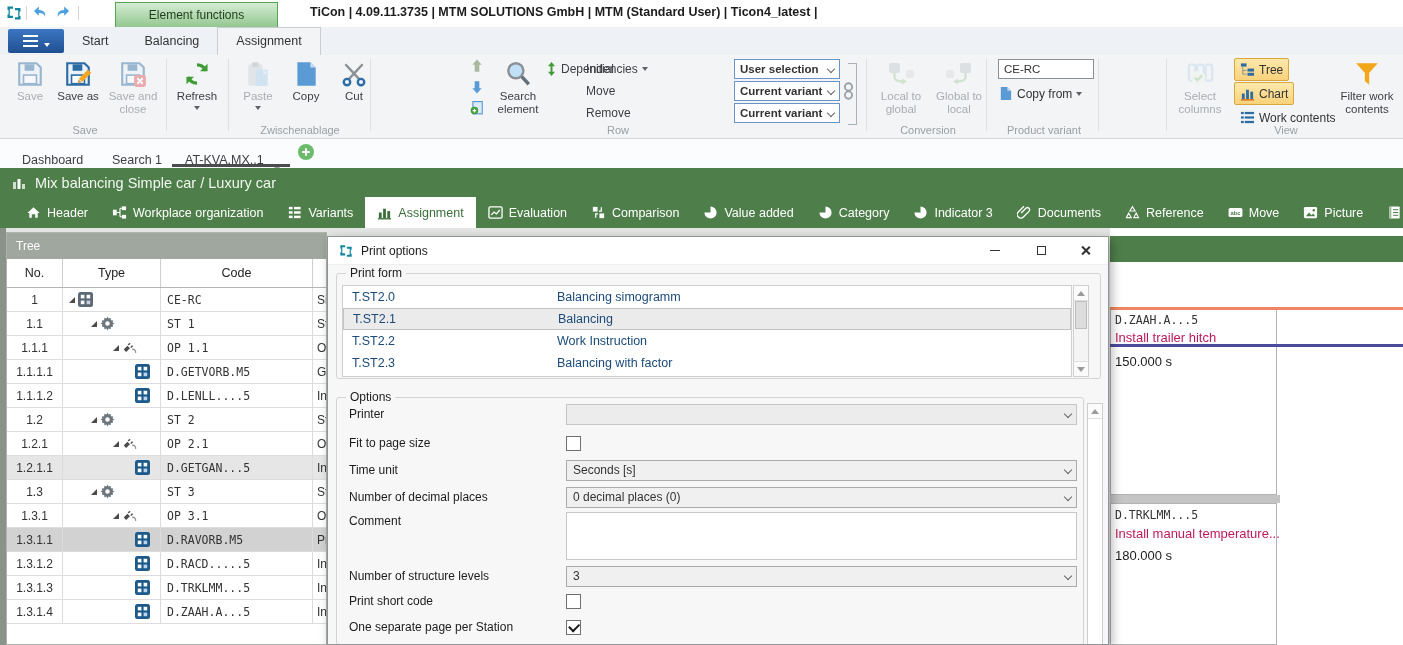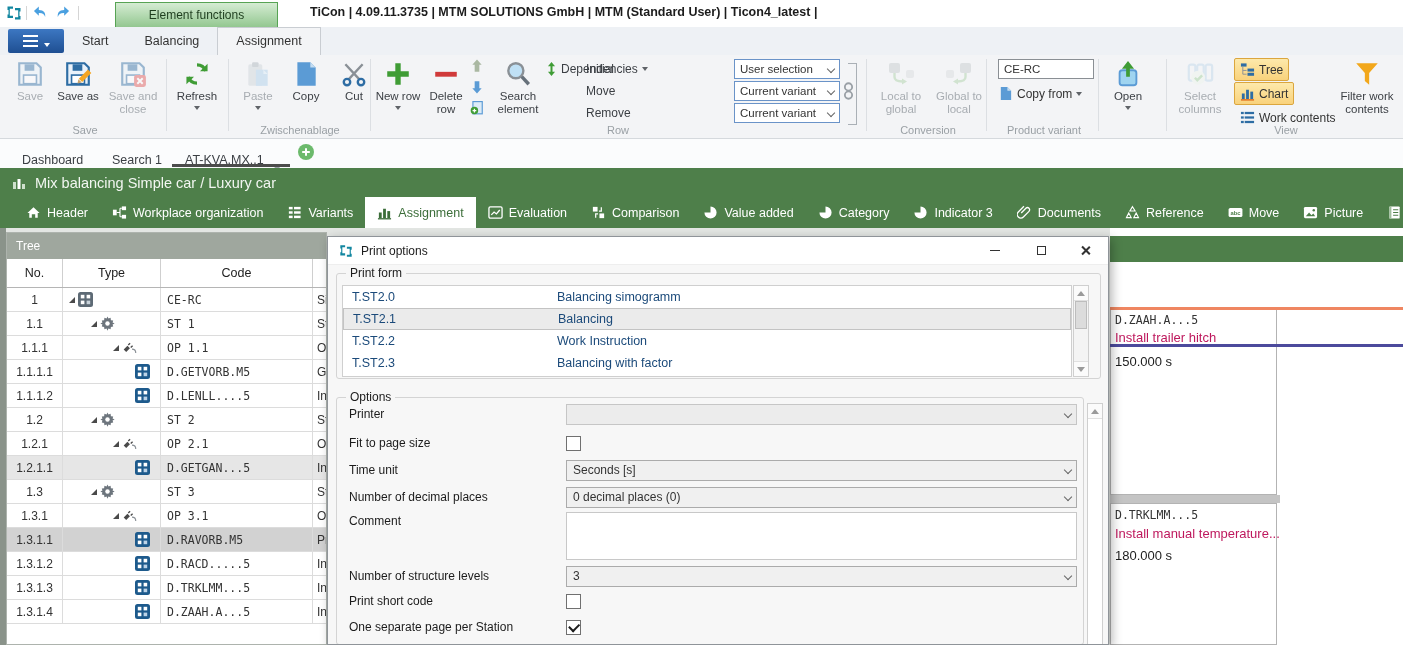--- a/index.html
+++ b/index.html
@@ -49,21 +49,21 @@
   [data-name="filter-work-contents-button"]{width:66px;}
   
   #row-smalls{position:absolute;left:96px;top:4px;width:18px;display:flex;flex-direction:column;gap:7px;}
   #row-smalls .ic{width:14px;height:14px;}
   #row-smalls .ic svg{width:14px;height:14px;}
   #row-search{position:absolute;left:116px;top:2px;}
   #dep-row{position:absolute;left:172px;top:7px;display:flex;align-items:center;gap:4px;font-size:12px;color:#3b3f44;cursor:pointer;}
   #dep-row .ic{width:11px;height:14px;}#dep-row .ic svg{width:11px;height:14px;}
   .rf-label{position:absolute;left:212px;font-size:12px;color:#3b3f44;}
   .mini-combo{position:absolute;left:360px;width:106px;height:20px;background:#fff;border:1px solid #6a93c8;
-              box-sizing:border-box;font-size:11.5px;line-height:18px;padding-left:5px;cursor:pointer;}
+              box-sizing:border-box;font-size:11.5px;line-height:18px;padding-left:5px;cursor:pointer;font-weight:bold;}
   .mini-combo .chev,.combo .chev{position:absolute;right:5px;top:6px;width:5px;height:5px;
        border-right:1.4px solid #666;border-bottom:1.4px solid #666;transform:rotate(45deg);}
   #link-bracket{position:absolute;left:474px;top:8px;width:8px;height:60px;border-top:1px solid #aab0b6;
                 border-right:1px solid #aab0b6;border-bottom:1px solid #aab0b6;}
   #link-icon{position:absolute;left:468px;top:25px;background:#f3f4f6;padding:1px 0;}
   
   #pv-combo{position:absolute;left:6px;top:4px;width:96px;height:20px;background:#fff;border:1px solid #8a8f94;
             box-sizing:border-box;font-size:11.5px;line-height:18px;padding-left:5px;cursor:pointer;}
   #copy-from{position:absolute;left:6px;top:31px;display:flex;align-items:center;gap:4px;font-size:12px;cursor:pointer;}
   #copy-from .ic{width:15px;height:15px;}#copy-from .ic svg{width:15px;height:15px;}
@@ -296,39 +296,20 @@
                 <circle cx="19.5" cy="20.5" r="3" fill="none" stroke="#2e6da4" stroke-width="2.2"></circle>
               </svg>
             </span>
             <span class="blabel" data-name="cut-label">Cut</span>
           </div>
         </div>
       <div class="glabel" data-name="group-label-clipboard">Zwischenablage</div>
     </div>
     <div class="gsep" style="left:370px" data-name="group-separator"></div>
     <div class="rgroup" id="grp-row" style="left:374px;width:488px" data-name="ribbon-group-row">
-      <div class="gbtns" id="row-btns">
-          <div class="bigbtn" data-name="new-row-button">
-            <span class="ic" data-name="plus-green-icon">
-              <svg viewBox="0 0 26 26">
-                <path d="M10.5 3h5v7.5H23v5h-7.5V23h-5v-7.5H3v-5h7.5z" fill="#3f9c35"></path>
-              </svg>
-            </span>
-            <span class="blabel" data-name="new-row-label">New row</span>
-            <span class="dda" data-name="dropdown-arrow-icon"></span>
-          </div>
-          <div class="bigbtn" data-name="delete-row-button">
-            <span class="ic" data-name="minus-red-icon">
-              <svg viewBox="0 0 26 26">
-                <rect x="3" y="11" width="20" height="4.5" fill="#d03a3a"></rect>
-              </svg>
-            </span>
-            <span class="blabel" data-name="delete-row-label">Delete row</span>
-          </div>
-        </div>
       <div id="row-smalls">
           <span class="ic" data-name="move-up-button">
             <svg viewBox="0 0 12 12">
               <path d="M6 0.5l4 4.5H8v6H4V5H2z" fill="#aab8a2"></path>
             </svg>
           </span>
           <span class="ic" data-name="move-down-button">
             <svg viewBox="0 0 12 12">
               <path d="M6 11.5L2 7h2V1h4v6h2z" fill="#5b9bd5"></path>
             </svg>
@@ -420,34 +401,20 @@
               <path d="M3 1h7l4 4v10H3z" fill="#5b9bd5"></path>
               <path d="M10 1l4 4h-4z" fill="#c5ddf1"></path>
             </svg>
           </span>
         <span id="copy-from-label" data-name="copy-from-label">Copy from</span>
         <span class="dda" style="margin-top:0" data-name="dropdown-arrow-icon"></span>
       </div>
       <div class="glabel" data-name="group-label-product-variant">Product variant</div>
     </div>
     <div class="gsep" style="left:1098px" data-name="group-separator"></div>
-    <div class="rgroup" id="grp-open" style="left:1104px;width:58px" data-name="ribbon-group-open">
-      <div class="gbtns">
-          <div class="bigbtn" data-name="open-button">
-            <span class="ic" data-name="open-arrow-icon">
-              <svg viewBox="0 0 30 30">
-                <rect x="6" y="11" width="18" height="16" rx="3" fill="#9fd4f0" stroke="#5b9bd5" stroke-width="2"></rect>
-                <path d="M15 1l6.5 8.5H17V18h-4V9.5H8.5z" fill="#3f9c35"></path>
-              </svg>
-            </span>
-            <span class="blabel" data-name="open-label">Open</span>
-            <span class="dda" data-name="dropdown-arrow-icon"></span>
-          </div>
-        </div>
-    </div>
     <div class="gsep" style="left:1166px" data-name="group-separator"></div>
     <div class="rgroup" id="grp-view" style="left:1172px;width:228px" data-name="ribbon-group-view">
       <div class="gbtns" id="view-sel">
           <div class="bigbtn disabled" data-name="select-columns-button">
             <span class="ic" data-name="columns-check-icon">
               <svg viewBox="0 0 30 30">
                 <rect x="3" y="5" width="7" height="17" rx="2" fill="none" stroke="#bcd6ea" stroke-width="2.4"></rect>
                 <rect x="12" y="5" width="7" height="17" rx="2" fill="none" stroke="#bcd6ea" stroke-width="2.4"></rect>
                 <rect x="21" y="5" width="7" height="17" rx="2" fill="none" stroke="#bcd6ea" stroke-width="2.4"></rect>
                 <circle cx="13" cy="19" r="7.5" fill="#eef5ec"></circle>

